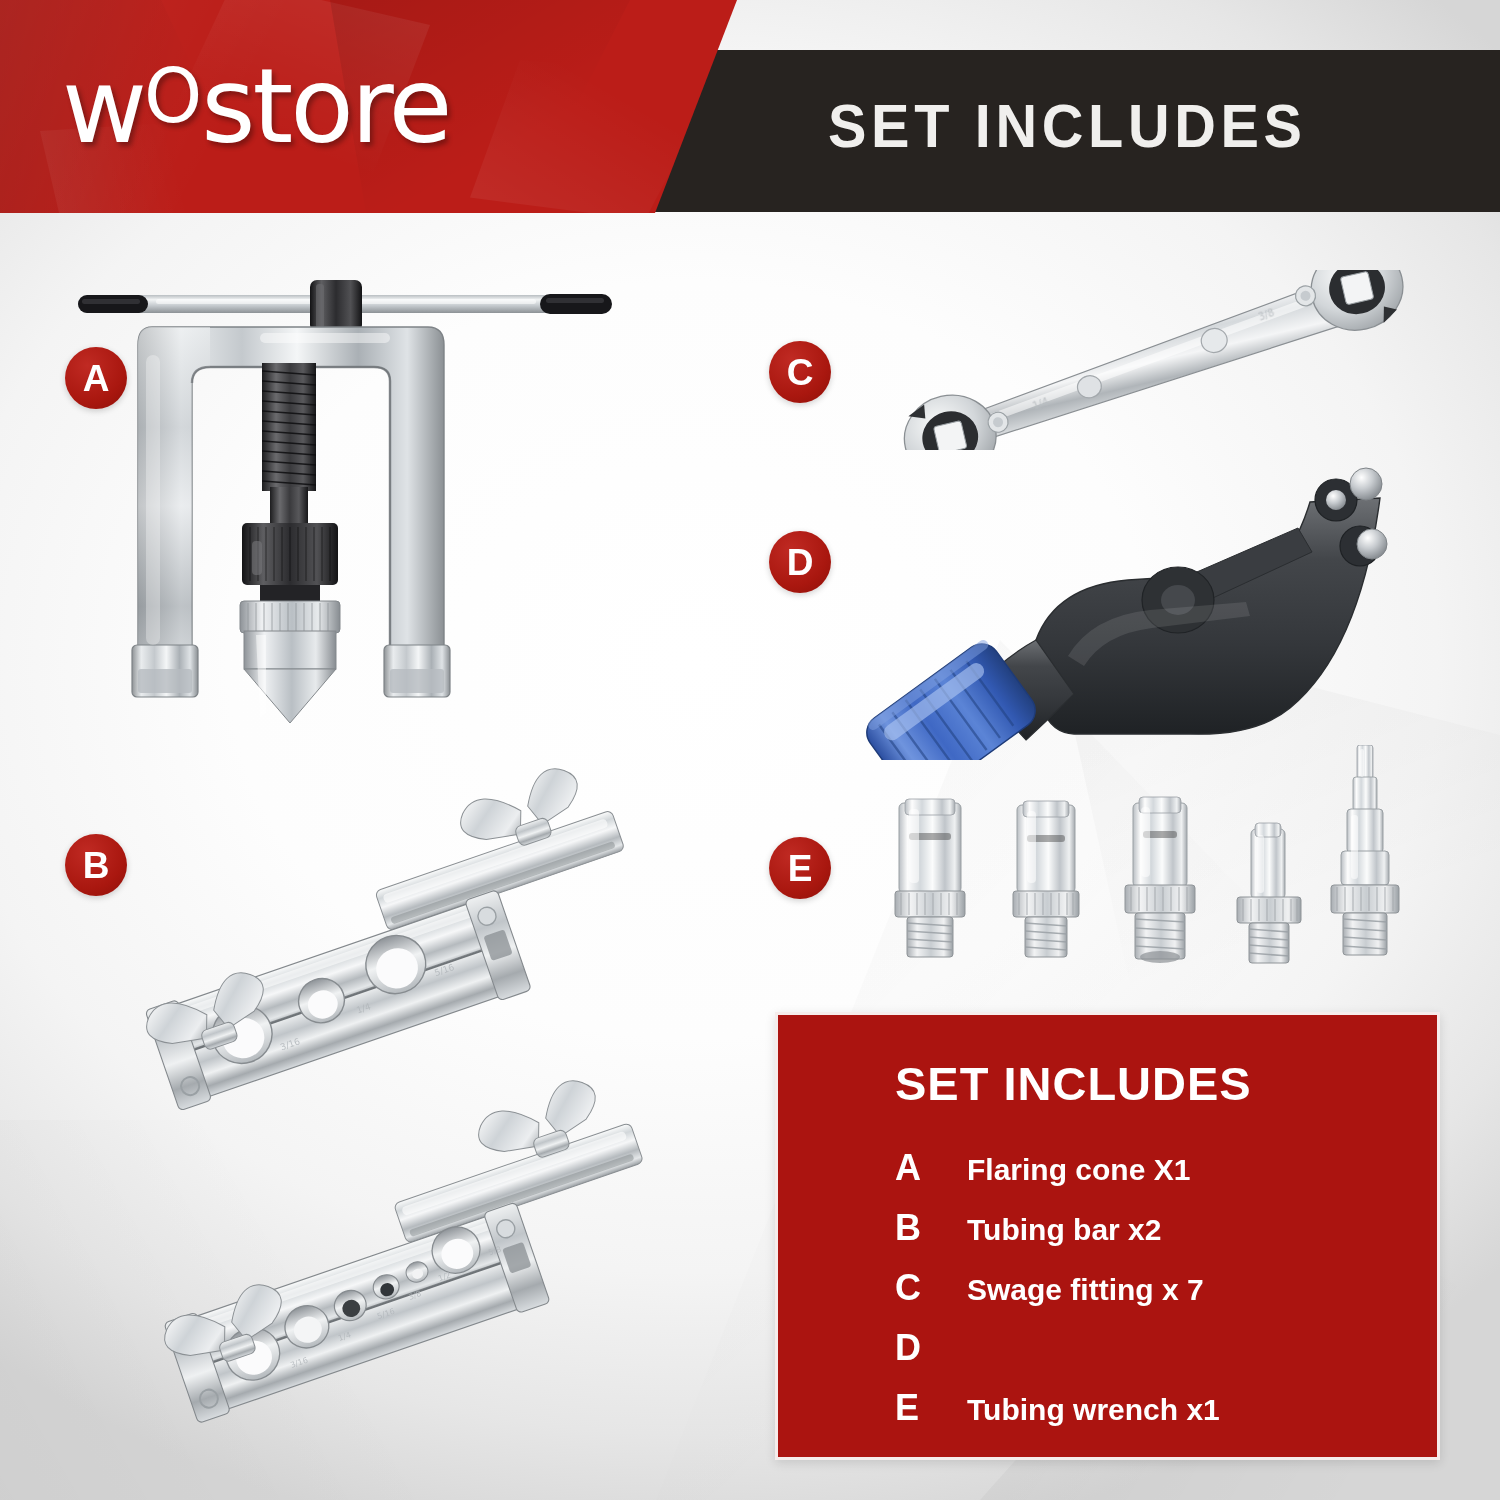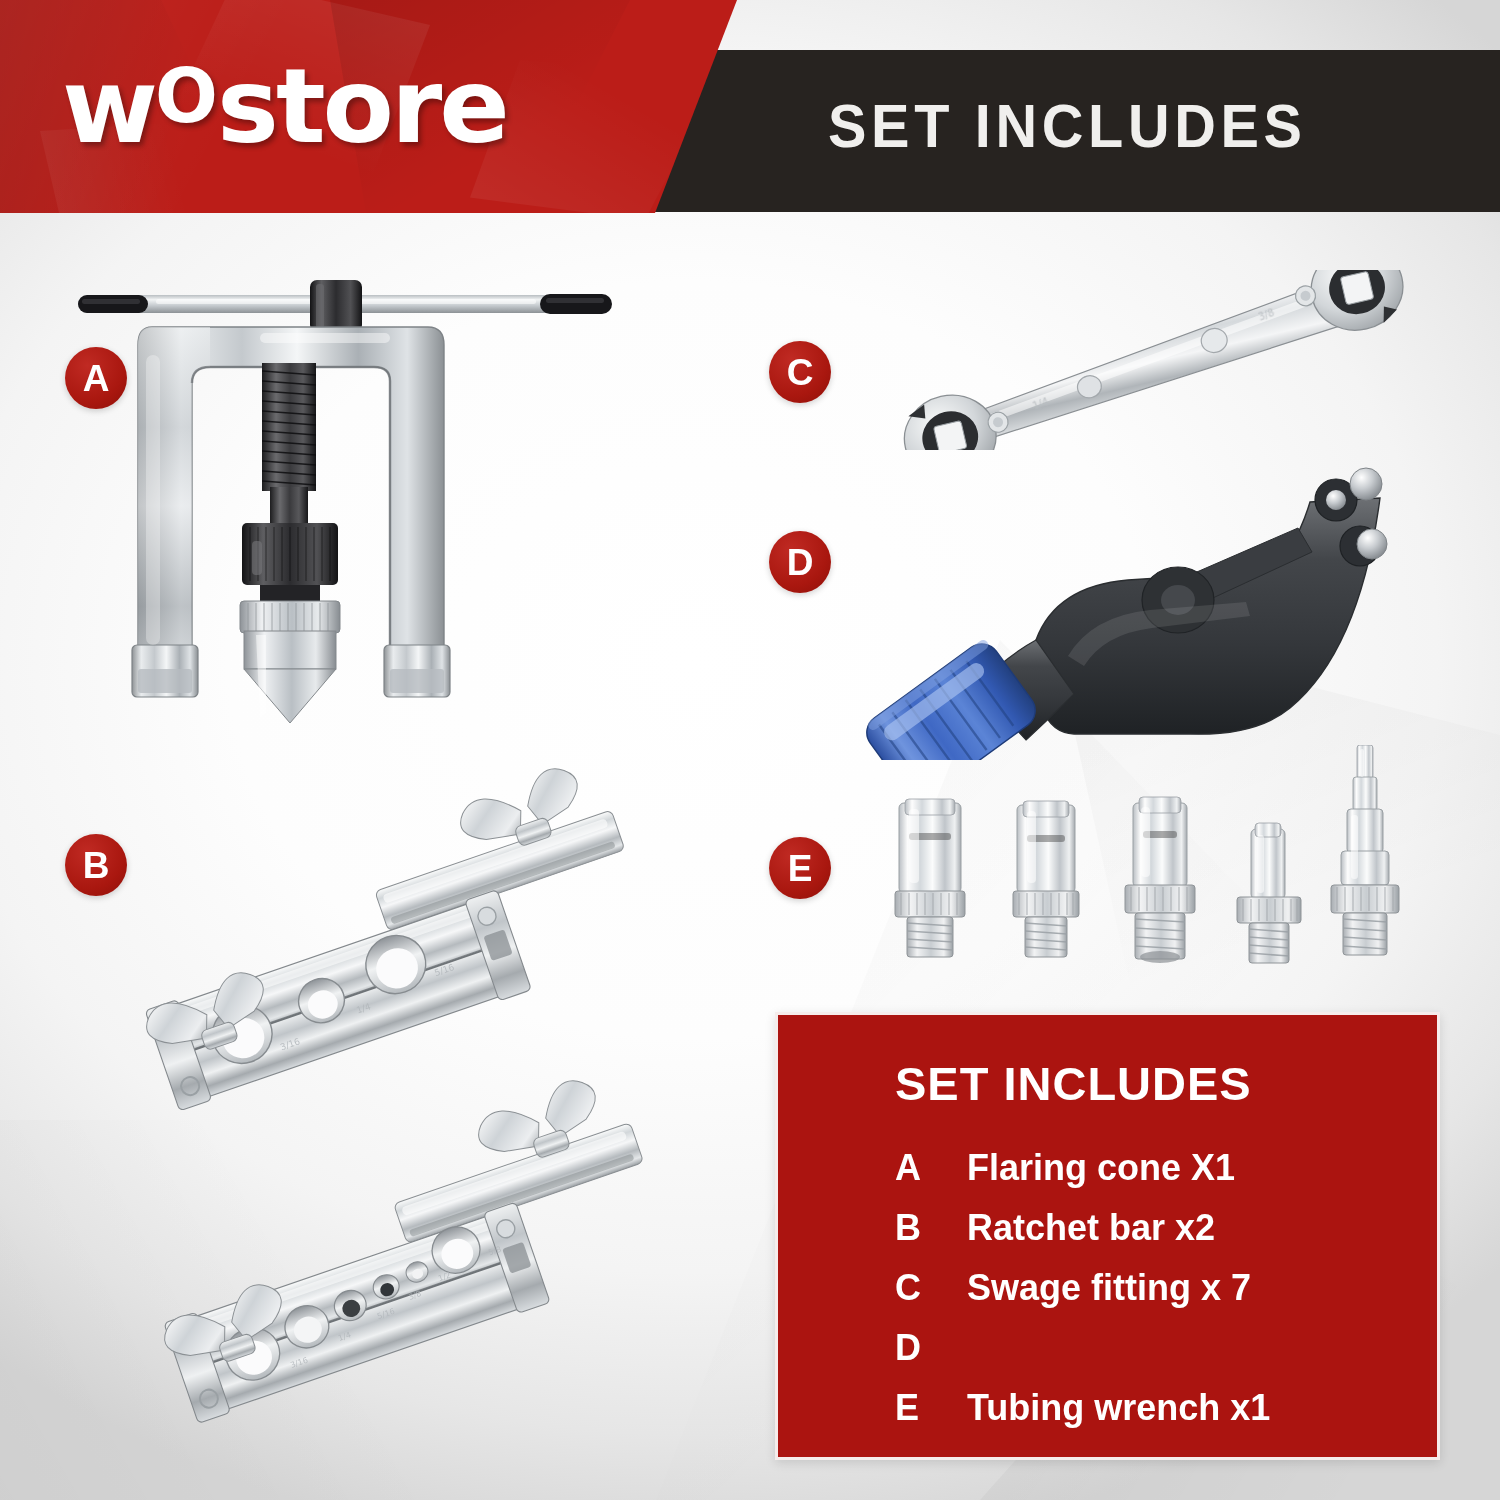--- a/index.html
+++ b/index.html
@@ -78,21 +78,21 @@
     clip-path: polygon(20% 0, 100% 10%, 70% 100%, 0 86%); }
   .rf.e { left: 40px; top: 120px; width: 230px; height: 110px;
     background: linear-gradient(75deg, rgba(255,255,255,0.06), rgba(255,255,255,0) 60%);
     clip-path: polygon(0 10%, 76% 0, 100% 100%, 10% 100%); }
 
   .logo {
     position: absolute;
     left: 62px; top: 54px;
     font-family: "DejaVu Sans", sans-serif;
     font-size: 104px;
-    font-weight: 700;
+    font-weight: 400;
     color: #ffffff;
     letter-spacing: -3px;
     line-height: 1;
     text-shadow: 3px 4px 5px rgba(0,0,0,0.32);
     white-space: nowrap;
   }
   .logo .mid-o {
     display: inline-block;
     font-size: 74px;
     vertical-align: 20px;
@@ -162,21 +162,21 @@
   }
   .legend-key {
     width: 72px;
     flex: 0 0 72px;
     font-size: 36px;
     font-weight: 700;
     color: #ffffff;
     line-height: 1;
   }
   .legend-text {
-    font-size: 36px;
+    font-size: 30px;
     font-weight: 700;
     color: #ffffff;
     line-height: 1;
     white-space: nowrap;
   }
 
   
   .tool { position: absolute; }
 </style>
 </head>
@@ -727,21 +727,21 @@
 
   <div class="legend">
     <div class="legend-title">SET INCLUDES</div>
     <div class="legend-list">
       <div class="legend-row">
         <span class="legend-key">A</span>
         <span class="legend-text">Flaring cone X1</span>
       </div>
       <div class="legend-row">
         <span class="legend-key">B</span>
-        <span class="legend-text">Ratchet bar x2</span>
+        <span class="legend-text">Tubing bar x2</span>
       </div>
       <div class="legend-row">
         <span class="legend-key">C</span>
         <span class="legend-text">Swage fitting x 7</span>
       </div>
       <div class="legend-row">
         <span class="legend-key">D</span>
       </div>
       <div class="legend-row">
         <span class="legend-key">E</span>

